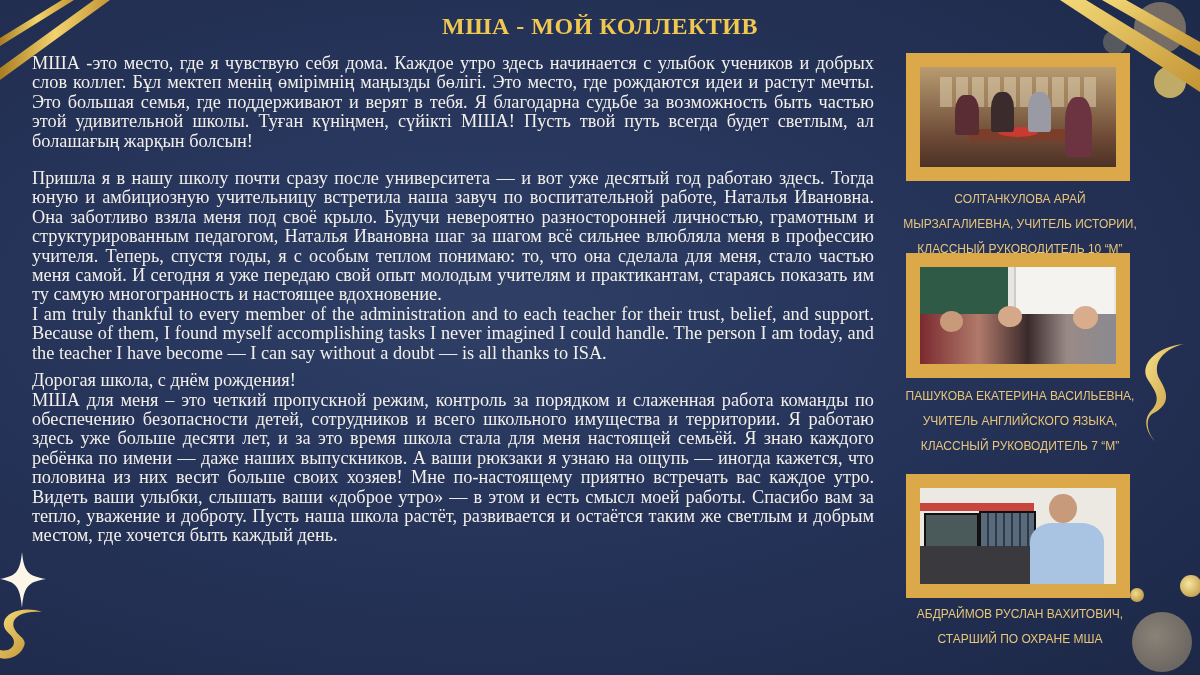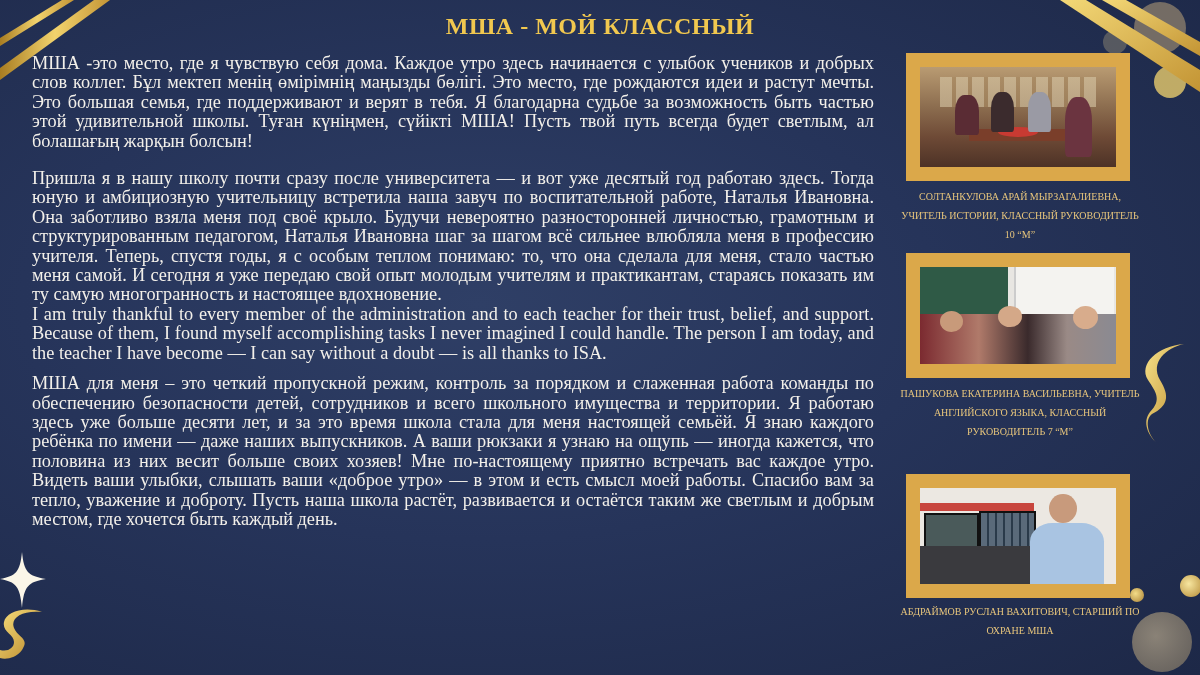--- a/index.html
+++ b/index.html
@@ -14,30 +14,30 @@
     font-size: 24px; letter-spacing: 0.5px;
   }
   .main-text {
     position: absolute; left: 32px; top: 54px; width: 842px;
     color: #f3f0ea; font-family: "Liberation Serif", serif;
     font-size: 18.3px; line-height: 19.4px; text-align: justify;
   }
   .main-text p { margin: 0; }
   .main-text p.gap { margin-top: 18px; }
   .main-text p.gap-s { margin-top: 8px; }
-  .main-text p.last { text-align-last: left; margin-top: 11px; }
+  .main-text p.last { text-align-last: left; }
   .profile { position: absolute; left: 900px; width: 240px; }
   .frame {
     margin-left: 6px; width: 224px; background: #dba84a; padding: 14px;
     box-sizing: border-box; height: 128px;
   }
   .photo { width: 100%; height: 100%; position: relative; overflow: hidden; }
   .caption {
     margin-top: 6px; text-align: center; color: #e7c57c;
-    font-family: Liberation Serif, serif; font-size: 10px; line-height: 19px;
+    font-family: Liberation Sans, sans-serif; font-size: 12px; line-height: 25px;
     text-transform: uppercase;
   }
   .deco { position: absolute; pointer-events: none; }
 </style>
 </head>
 <body>
 
 <svg class="deco" style="left:0;top:0" width="120" height="80" viewBox="0 0 120 80">
   <defs>
       <linearGradient id="g1" x1="0" y1="0" x2="1" y2="0">
@@ -80,26 +80,27 @@
         <stop offset="0" stop-color="#f7e189"></stop>
         <stop offset="1" stop-color="#b98a2c"></stop>
       </linearGradient>
     </defs>
   <path d="M46 4 C28 8 12 22 22 40 C32 56 30 66 14 74 C6 80 10 96 20 104 C10 96 4 82 12 72 C24 60 18 52 10 40 C0 24 20 6 46 4Z" fill="url(#g4)"></path>
 </svg>
 <div class="deco" style="left:1180px;top:575px;width:22px;height:22px;border-radius:50%;background:radial-gradient(circle at 40% 40%,#f7e6a0,#b48a36)"></div>
 <div class="deco" style="left:1130px;top:588px;width:14px;height:14px;border-radius:50%;background:radial-gradient(circle at 40% 40%,#f3dc88,#a98136)"></div>
 <div class="deco" style="left:1132px;top:612px;width:60px;height:60px;border-radius:50%;background:radial-gradient(circle at 40% 40%,#b8a88a,#7d7260);opacity:.7"></div>
 
-<div class="title">МША - МОЙ КЛАССНЫЙ</div>
+<div class="title">МША - МОЙ КОЛЛЕКТИВ</div>
 
 <div class="main-text">
   <p>МША -это место, где я чувствую себя дома. Каждое утро здесь начинается с улыбок учеников и добрых слов коллег. Бұл мектеп менің өмірімнің маңызды бөлігі. Это место, где рождаются идеи и растут мечты. Это большая семья, где поддерживают и верят в тебя. Я благодарна судьбе за возможность быть частью этой удивительной школы. Туған күніңмен, сүйікті МША! Пусть твой путь всегда будет светлым, ал болашағың жарқын болсын!</p>
   <p class="gap">Пришла я в нашу школу почти сразу после университета — и вот уже десятый год работаю здесь. Тогда юную и амбициозную учительницу встретила наша завуч по воспитательной работе, Наталья Ивановна. Она заботливо взяла меня под своё крыло. Будучи невероятно разносторонней личностью, грамотным и структурированным педагогом, Наталья Ивановна шаг за шагом всё сильнее влюбляла меня в профессию учителя. Теперь, спустя годы, я с особым теплом понимаю: то, что она сделала для меня, стало частью меня самой. И сегодня я уже передаю свой опыт молодым учителям и практикантам, стараясь показать им ту самую многогранность и настоящее вдохновение.</p>
   <p>I am truly thankful to every member of the administration and to each teacher for their trust, belief, and support. Because of them, I found myself accomplishing tasks I never imagined I could handle. The person I am today, and the teacher I have become — I can say without a doubt — is all thanks to ISA.</p>
+  <p class="gap-s">Дорогая школа, с днём рождения!</p>
   <p class="last">МША для меня – это четкий пропускной режим, контроль за порядком и слаженная работа команды по обеспечению безопасности детей, сотрудников и всего школьного имущества и территории. Я работаю здесь уже больше десяти лет, и за это время школа стала для меня настоящей семьёй. Я знаю каждого ребёнка по имени — даже наших выпускников. А ваши рюкзаки я узнаю на ощупь — иногда кажется, что половина из них весит больше своих хозяев! Мне по-настоящему приятно встречать вас каждое утро. Видеть ваши улыбки, слышать ваши «доброе утро» — в этом и есть смысл моей работы. Спасибо вам за тепло, уважение и доброту. Пусть наша школа растёт, развивается и остаётся таким же светлым и добрым местом, где хочется быть каждый день.</p>
 </div>
 
 <div class="profile" style="top:53px">
   <div class="frame">
     <div class="photo" style="background:linear-gradient(180deg,#b99b72 0%,#8c6d4f 40%,#6e4a36 70%,#4d3226 100%)">
       <div style="position:absolute;left:10%;top:10%;width:80%;height:30%;background:repeating-linear-gradient(90deg,#d7c7a6 0 12px,#a88a62 12px 16px);opacity:.6"></div>
       <div style="position:absolute;left:25%;top:62%;width:55%;height:12%;background:#7a3e2a"></div>
       <div style="position:absolute;left:40%;top:60%;width:20%;height:10%;border-radius:50%;background:#c83a32"></div>
       <div style="position:absolute;left:18%;top:28%;width:12%;height:40%;border-radius:40% 40% 10% 10%;background:#5a2c34"></div>

